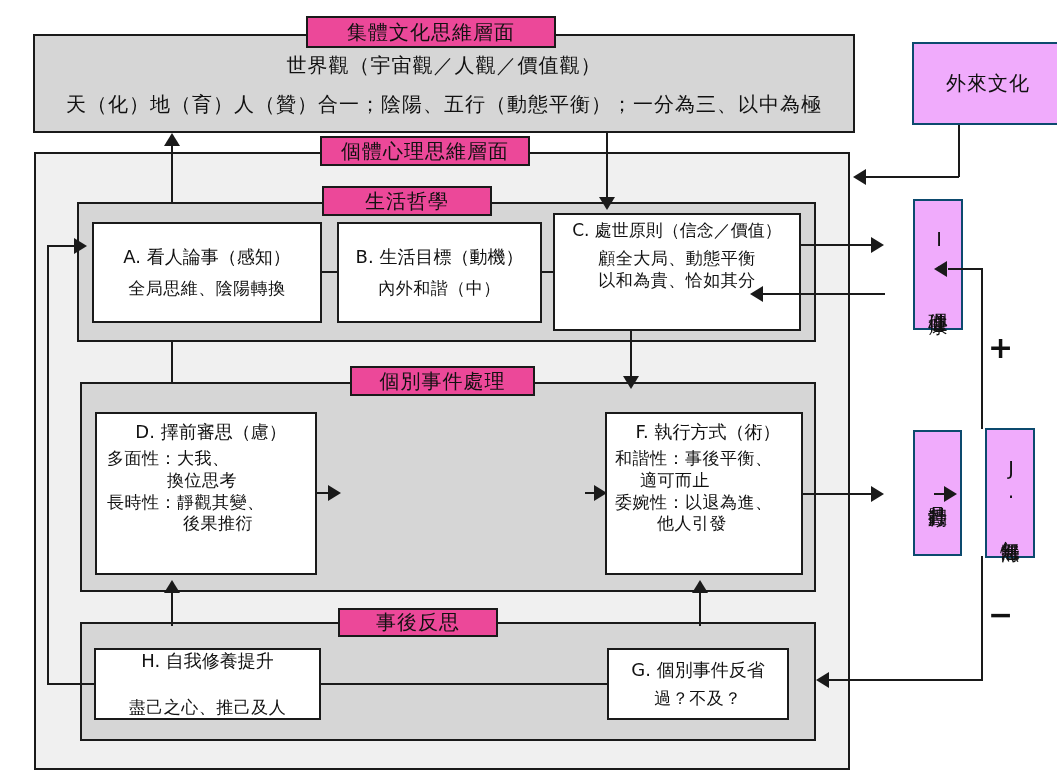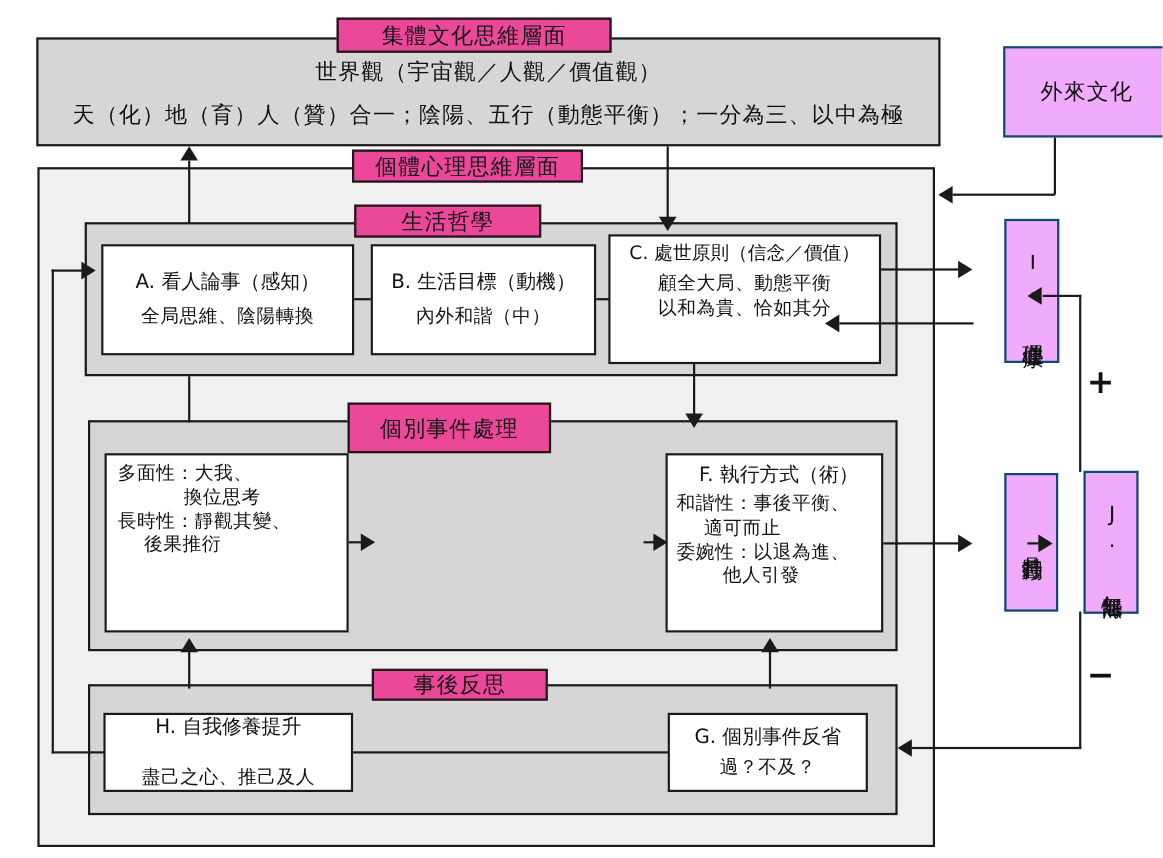--- a/index.html
+++ b/index.html
@@ -166,29 +166,30 @@
   </div>
 
   <div class="wbox" style="left:553px; top:213px; width:248px; height:118px; justify-content:flex-start; padding-top:5px;">
     <span class="ttl" style="margin-bottom:6px; font-size:17px;">C. 處世原則（信念／價值）</span>
     <span class="body-line">顧全大局、動態平衡</span>
     <span class="body-line">以和為貴、恰如其分</span>
   </div>
 
   <div class="panel gray" style="left:80px; top:382px; width:736px; height:210px;"></div>
 
-  <div class="chip" style="left:316px; top:366px; width:185px; height:46px;">
+  <div class="chip" style="left:350px; top:366px; width:185px; height:30px;">
     <span class="hdr-line">個別事件處理</span>
   </div>
 
   <div class="wbox" style="left:95px; top:412px; width:222px; height:163px; justify-content:flex-start; padding-top:6px; align-items:flex-start; padding-left:10px;">
+    <span class="ttl" style="margin-bottom:5px; width:100%; text-align:center;">D. 擇前審思（慮）</span>
     <span class="body-line ind">多面性：大我、</span>
     <span class="body-line ind" style="margin-left:60px;">換位思考</span>
     <span class="body-line ind">長時性：靜觀其變、</span>
-    <span class="body-line ind" style="margin-left:24px;">後果推衍</span>
+    <span class="body-line ind" style="margin-left:76px;">後果推衍</span>
   </div>
 
 
   <div class="wbox" style="left:605px; top:412px; width:198px; height:163px; justify-content:flex-start; padding-top:6px; align-items:flex-start; padding-left:8px;">
     <span class="ttl" style="margin-bottom:5px; width:100%; text-align:center;">F. 執行方式（術）</span>
     <span class="body-line ind">和諧性：事後平衡、</span>
     <span class="body-line ind" style="margin-left:25px;">適可而止</span>
     <span class="body-line ind">委婉性：以退為進、</span>
     <span class="body-line ind" style="margin-left:42px;">他人引發</span>
   </div>

